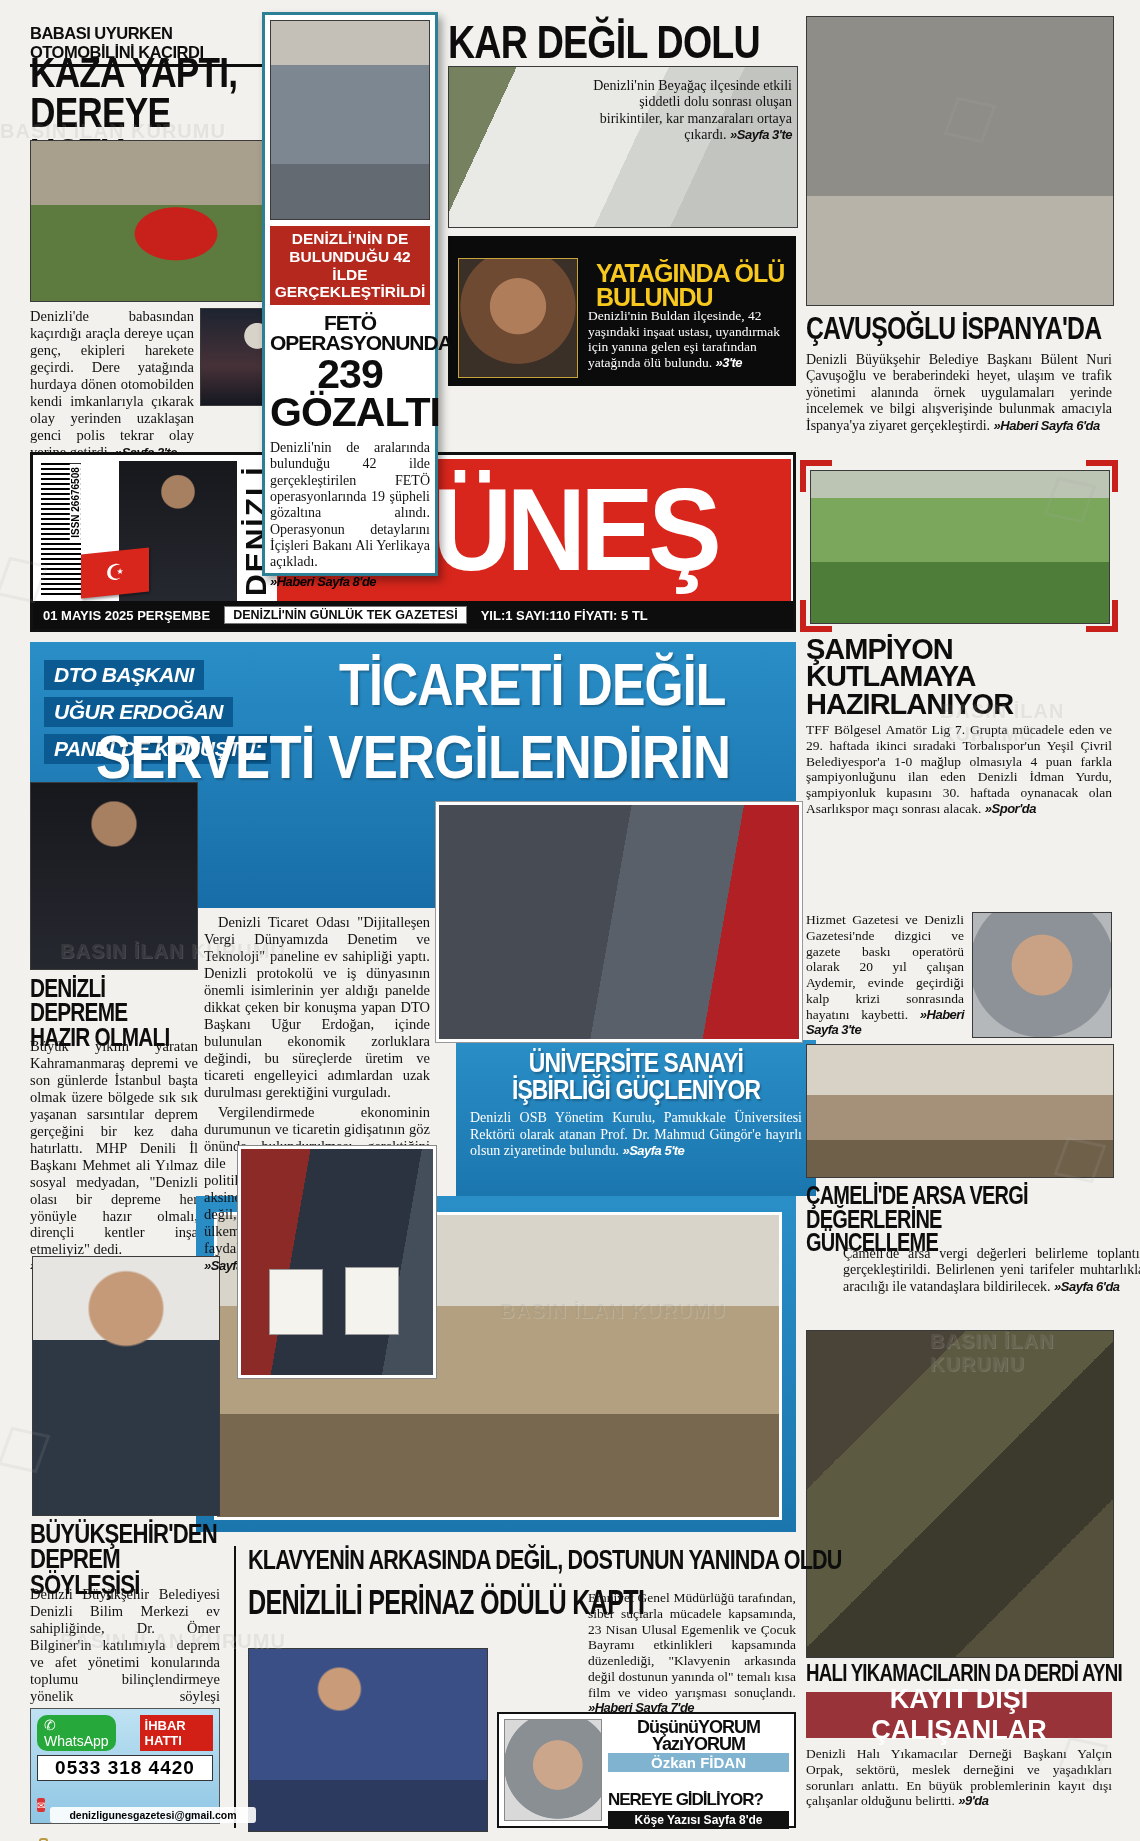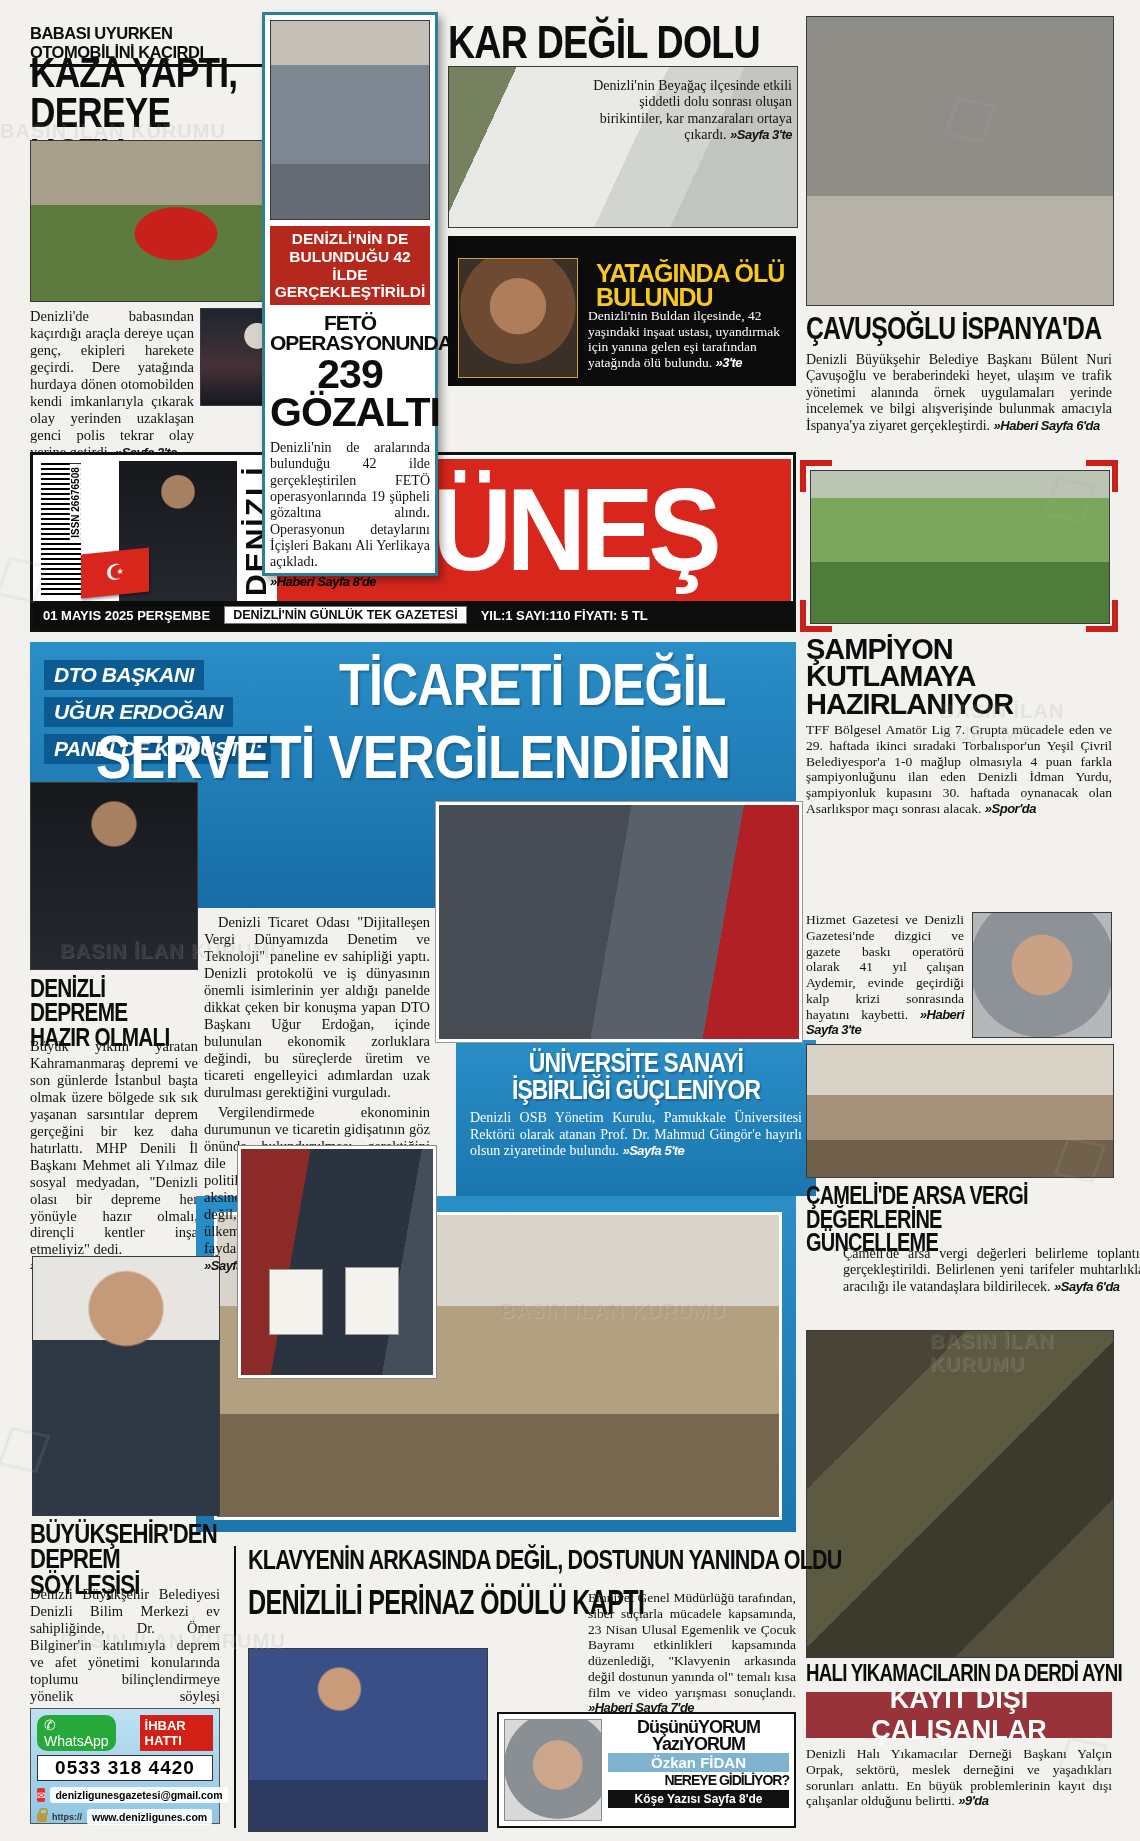--- a/index.html
+++ b/index.html
@@ -69,21 +69,21 @@
   .corner{position:absolute;width:26px;height:26px;border:0 solid #c8201a;z-index:4;}
   .yellow{color:#f7c91e;}
   .wbody{font-family:"Liberation Serif",serif;color:#fff;}
   .wa-box{background:linear-gradient(180deg,#bfe2f3,#8fc6e4);border:1px solid #555;padding:6px;z-index:7;}
   .wa-pill{background:#27a83b;color:#fff;font-weight:normal;font-size:14px;border-radius:10px;
            padding:2px 7px;display:inline-block;}
   .ihbar{background:#d32017;color:#fff;font-weight:bold;font-size:13px;padding:3px 5px;display:inline-block;margin-left:20px;}
   .phone{background:#fff;border:1px solid #333;font-weight:bold;font-size:19px;letter-spacing:1px;
          text-align:center;margin-top:4px;padding:1px 0;}
   .wa-row{display:flex;align-items:center;gap:5px;margin-top:6px;}
-  .wa-chip{background:rgba(255,255,255,.9);font-weight:bold;font-size:10.5px;padding:2px 5px;border-radius:3px;}
+  .wa-chip{background:rgba(255,255,255,.9);font-weight:bold;font-size:10.5px;padding:2px 19px;border-radius:3px;margin-top:20px;}
   .env{display:inline-flex;width:18px;height:14px;background:#d33;color:#fff;font-size:10px;
        align-items:center;justify-content:center;border-radius:2px;}
   .lock{display:inline-block;width:10px;height:9px;background:#b99a3e;border-radius:2px;position:relative;}
   .lock::before{content:'';position:absolute;top:-5px;left:2px;width:5px;height:5px;border:2px solid #b99a3e;
        border-bottom:none;border-radius:3px 3px 0 0;}
   .yorum{background:#fff;border:2px solid #111;z-index:7;display:flex;gap:6px;padding:5px;}
   .fidanbar{background:#7fb3cf;color:#fff;font-weight:bold;font-size:15px;text-align:center;padding:1px 0;}
   .koserefbar{background:#111;color:#fff;font-weight:bold;font-size:12px;text-align:center;
               padding:2px 0;margin-top:3px;}
   .flagtr{position:absolute;background:#d9261c;color:#fff;display:flex;align-items:center;
@@ -217,21 +217,21 @@
   <div class="abs tealpanel" style="left:196px;top:1196px;width:600px;height:336px;">
     <div class="ph ph-meeting" style="left:18px;top:16px;width:562px;height:302px;border:3px solid #fff;"></div>
   </div>
   <div class="ph ph-cert" style="left:238px;top:1146px;width:192px;height:226px;border:3px solid #fff;outline:1px solid #888;z-index:5;">
     <div class="certdoc" style="left:28px;top:120px;width:52px;height:64px;"></div>
     <div class="certdoc" style="left:104px;top:118px;width:52px;height:66px;"></div>
   </div>
 
   <div class="abs" style="left:806px;top:912px;width:306px;display:flex;gap:8px;">
     <div class="body" style="width:160px;font-size:13.5px;">
-      <span>Hizmet Gazetesi ve Denizli Gazetesi'nde dizgici ve gazete baskı operatörü olarak 41 yıl çalışan Aydemir, evinde geçirdiği kalp krizi sonrasında hayatını kaybetti.</span>
+      <span>Hizmet Gazetesi ve Denizli Gazetesi'nde dizgici ve gazete baskı operatörü olarak 20 yıl çalışan Aydemir, evinde geçirdiği kalp krizi sonrasında hayatını kaybetti.</span>
       <span class="ref">»Haberi Sayfa 3'te</span>
     </div>
     <div class="ph ph-elder" style="position:static;width:138px;height:124px;flex:none;"></div>
   </div>
 
   <div class="ph ph-office" style="left:806px;top:1044px;width:306px;height:132px;"></div>
   <div class="abs hl" style="left:806px;top:1184px;width:312px;font-size:25px;"><span class="cond" style="transform:scaleX(.8);white-space:normal;">ÇAMELİ'DE ARSA VERGİ DEĞERLERİNE GÜNCELLEME</span></div>
   <div class="abs body" style="left:806px;top:1246px;width:306px;font-size:14px;margin-left:37px;">
     <span>Çameli'de arsa vergi değerleri belirleme toplantısı gerçekleştirildi. Belirlenen yeni tarifeler muhtarlıklar aracılığı ile vatandaşlara bildirilecek.</span>
     <span class="ref">»Sayfa 6'da</span>
@@ -279,18 +279,18 @@
     <span class="ref">»Haberi Sayfa 7'de</span>
   </div>
   <div class="ph ph-cyber" style="left:248px;top:1648px;width:238px;height:182px;"></div>
 
   <div class="abs yorum" style="left:497px;top:1712px;width:299px;height:116px;box-sizing:border-box;">
     <div class="ph ph-writer" style="position:static;width:96px;height:100px;flex:none;border:1px solid #888;"></div>
     <div style="flex:1;">
       <div class="hl" style="font-size:18px;text-align:center;">DüşünüYORUM</div>
       <div class="hl" style="font-size:18px;text-align:center;">YazıYORUM</div>
       <div class="fidanbar">Özkan FİDAN</div>
-      <div class="hl" style="font-size:14px;text-align:right;margin-top:2px;">NEREYE GİDİLİYOR?</div>
+      <div class="hl" style="font-size:17px;text-align:left;margin-top:20px;">NEREYE GİDİLİYOR?</div>
       <div class="koserefbar">Köşe Yazısı Sayfa 8'de</div>
     </div>
   </div>
 
 </div>
 
 </body></html>

